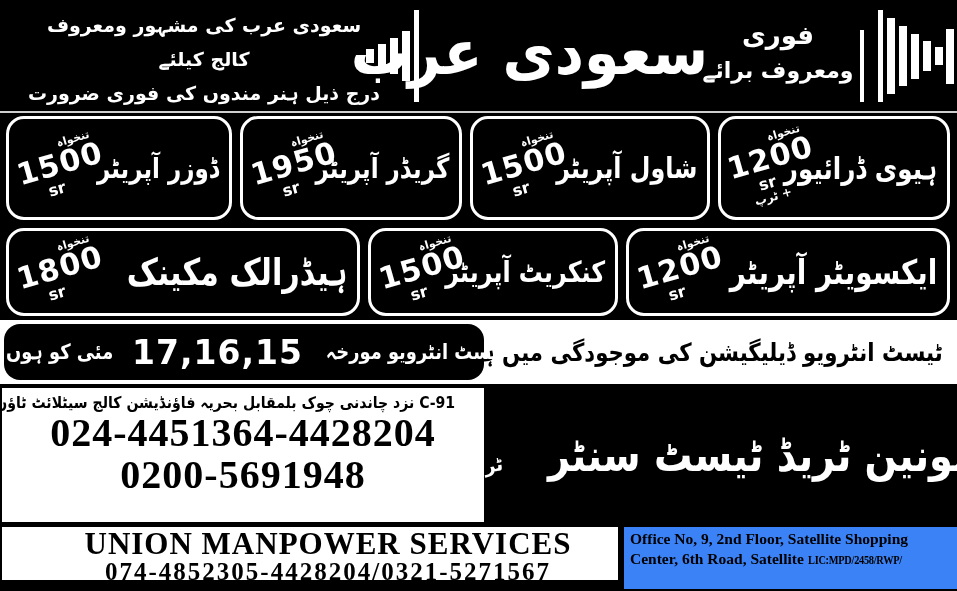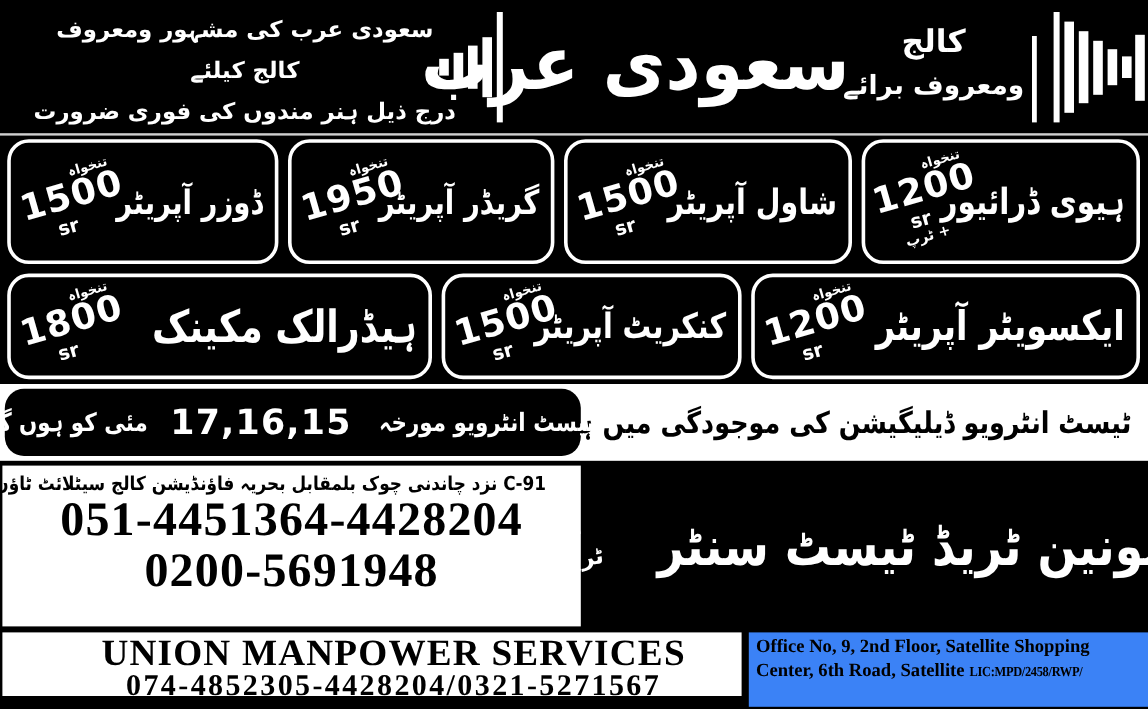--- a/index.html
+++ b/index.html
@@ -55,21 +55,21 @@
     position:absolute; right:14px; top:50%; transform:translateY(-50%) scaleX(.85);
     transform-origin:right center; direction:rtl; color:#000;
     font-size:25px; font-weight:bold; white-space:nowrap;
   }
   .band-left {
     position:absolute; left:4px; top:4px; width:480px; height:56px;
     background:#000; border-radius:16px; color:#fff;
     display:flex; align-items:center; justify-content:center; direction:rtl; gap:7px;
   }
   .band-left .t { font-size:21px; font-weight:bold; white-space:nowrap; transform:scaleX(.85); }
-  .band-left .d { font-size:29px; font-weight:bold; direction:ltr; letter-spacing:1px; }
+  .band-left .d { font-size:33px; font-weight:bold; direction:ltr; letter-spacing:1px; }
   
   .contact-card {
     position:absolute; left:2px; top:388px; width:482px; height:134px;
     background:#fff; color:#000; text-align:center; padding-top:5px;
   }
   .addr { direction:rtl; font-size:16px; font-weight:bold; white-space:nowrap; transform:scaleX(.88); transform-origin:center; }
   .phone { font-family:"Liberation Serif", serif; font-weight:bold; font-size:40px; line-height:1.04; letter-spacing:1px; white-space:nowrap; }
   .center-name {
     position:absolute; left:490px; top:390px; width:465px; height:130px;
     display:flex; align-items:center; justify-content:center; direction:rtl; gap:10px;
@@ -111,21 +111,21 @@
     <i style="height:14px"></i>
       <i style="height:24px"></i>
       <i style="height:36px"></i>
       <i style="height:50px"></i>
       <i class="thin" style="height:92px"></i>
   </div>
 
   <div class="big-title">سعودی عرب</div>
 
   <div class="urgent">
-    <div class="u1">کالج</div>
+    <div class="u1">فوری</div>
     <div class="u2">ومعروف برائے</div>
   </div>
 
   <div class="vline"></div>
 
   <div class="eq" style="left:878px;">
     <i class="thin" style="height:92px"></i>
       <i style="height:76px"></i>
       <i style="height:60px"></i>
       <i style="height:45px"></i>
@@ -206,21 +206,21 @@
     <div class="band-right">ٹیسٹ انٹرویو ڈیلیگیشن کی موجودگی میں ہوں گے</div>
     <div class="band-left">
       <span class="t">ٹیسٹ انٹرویو مورخہ</span>
       <span class="d">17,16,15</span>
       <span class="t">مئی کو ہوں گے</span>
     </div>
   </div>
 
   <div class="contact-card">
     <div class="addr">91-C نزد چاندنی چوک بلمقابل بحریہ فاؤنڈیشن کالج سیٹلائٹ ٹاؤن راولپنڈی</div>
-    <div class="phone">051-4451364-4428204</div>
+    <div class="phone">024-4451364-4428204</div>
     <div class="phone">0200-5691948</div>
   </div>
 
   <div class="center-name">
     <span class="main">یونین ٹریڈ ٹیسٹ سنٹر</span>
     <span class="sub">اینڈ ٹریننگ</span>
   </div>
 
   <div class="foot-left">
     <div class="foot-company">UNION MANPOWER SERVICES</div>

